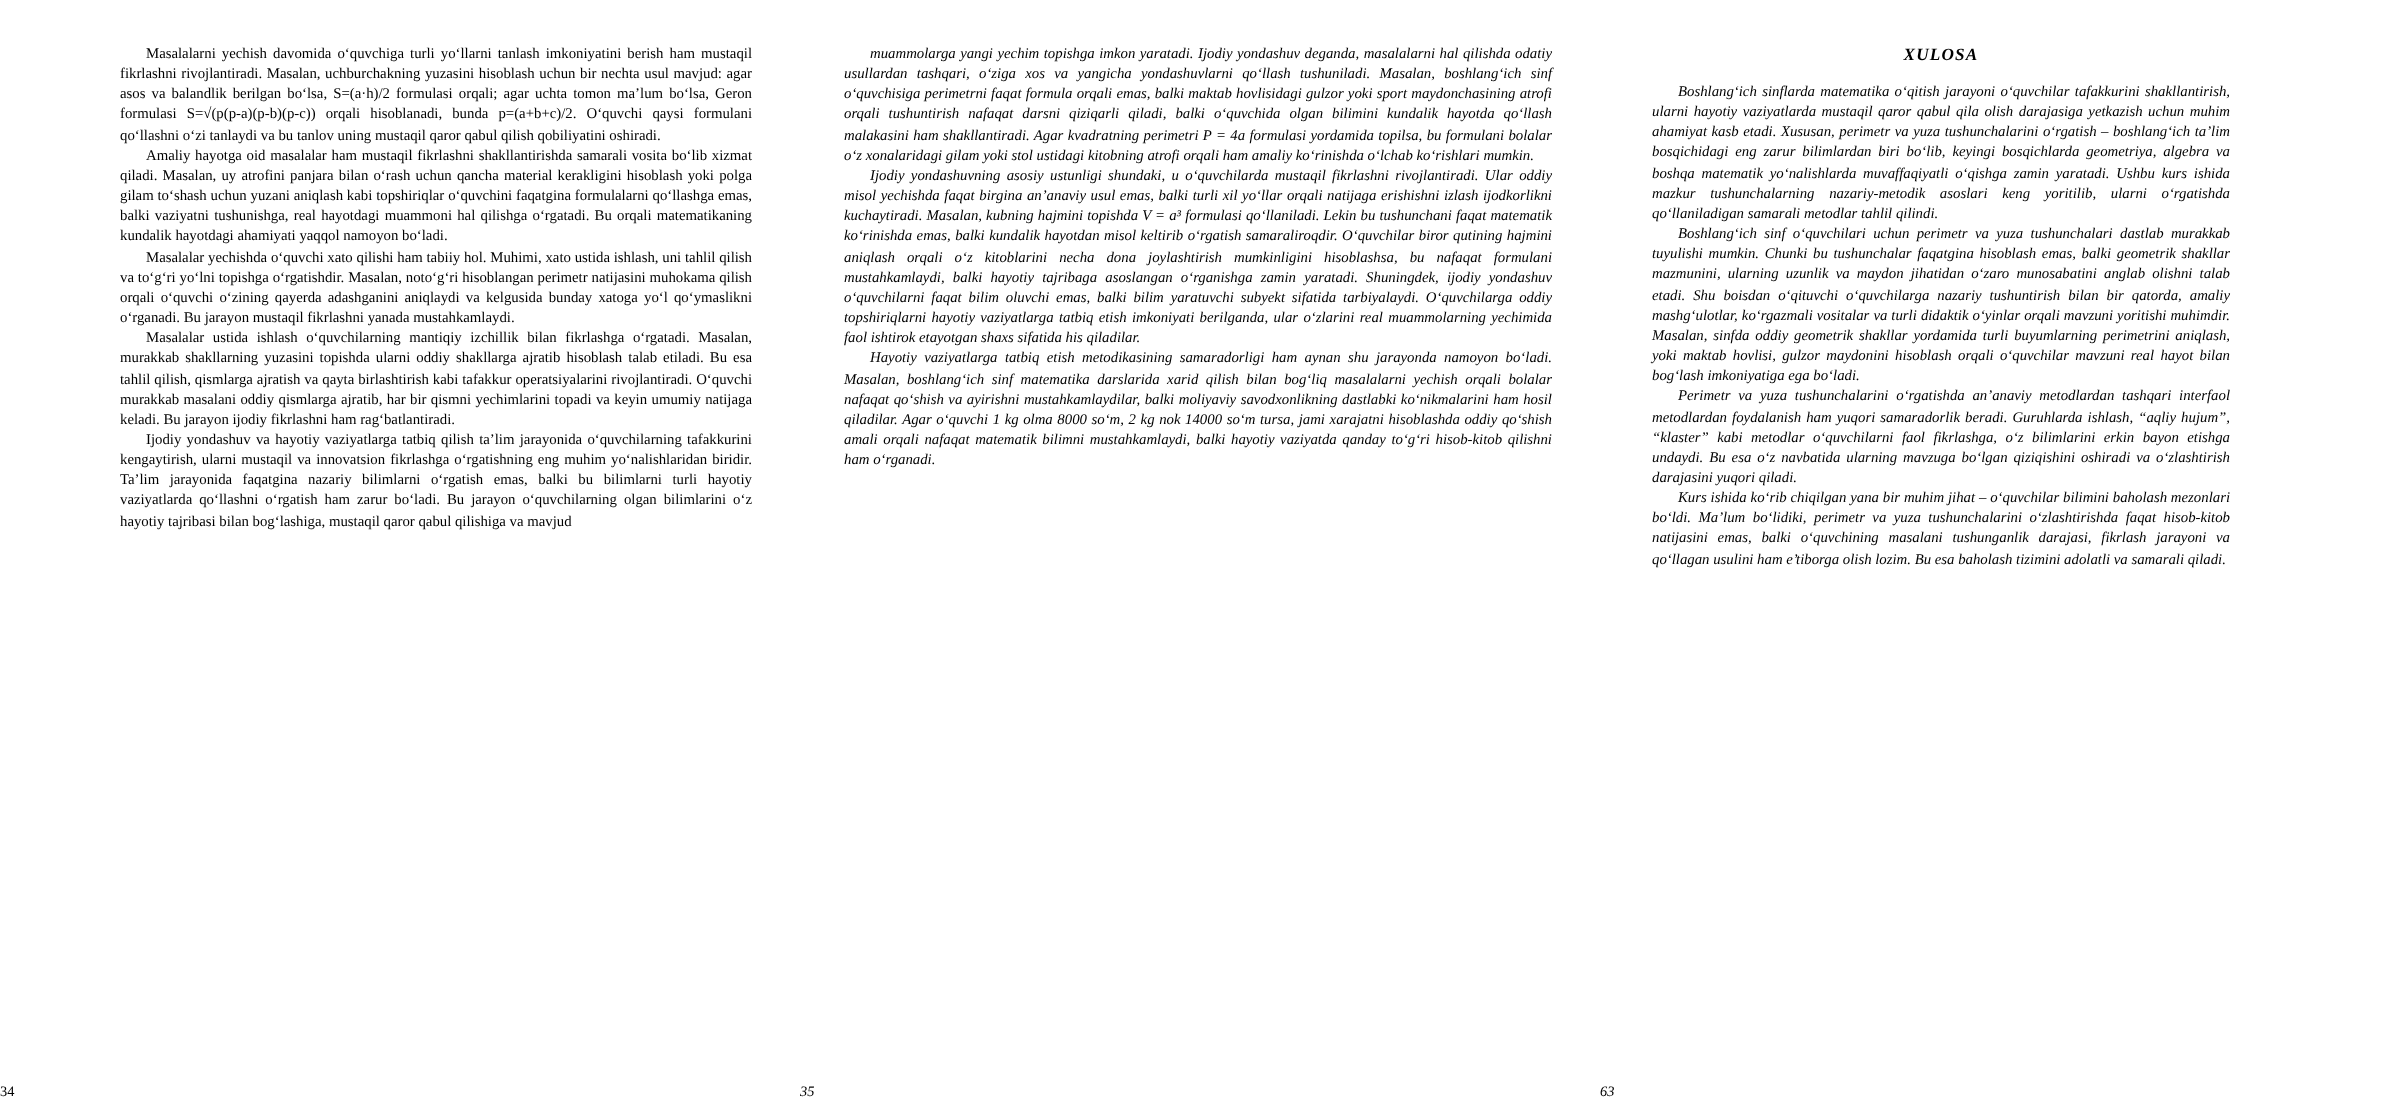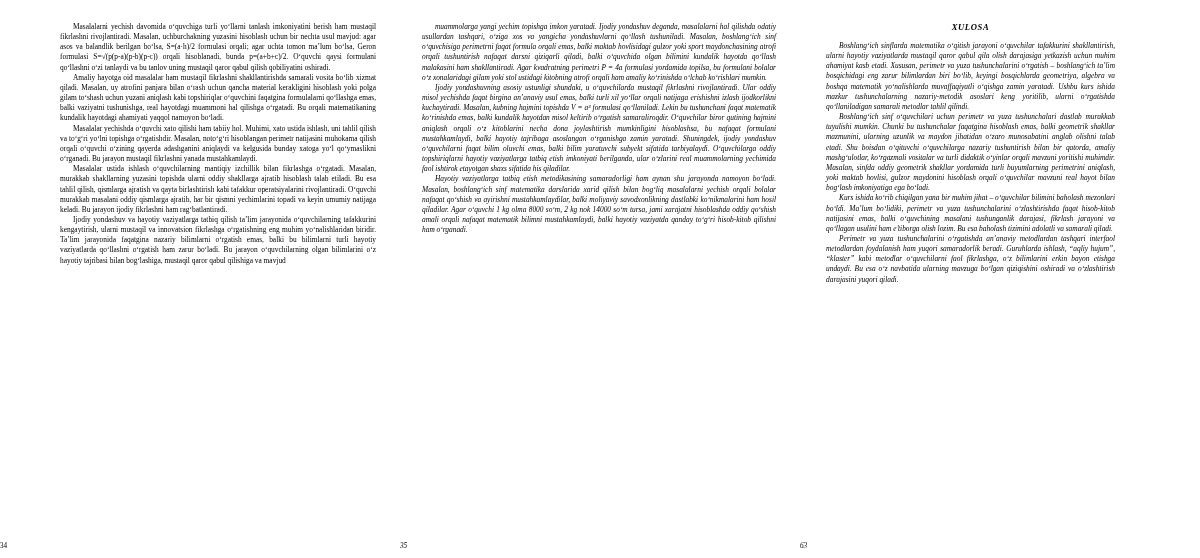--- a/index.html
+++ b/index.html
@@ -85,19 +85,19 @@
       <p>Hayotiy vaziyatlarga tatbiq etish metodikasining samaradorligi ham aynan shu jarayonda namoyon bo‘ladi. Masalan, boshlang‘ich sinf matematika darslarida xarid qilish bilan bog‘liq masalalarni yechish orqali bolalar nafaqat qo‘shish va ayirishni mustahkamlaydilar, balki moliyaviy savodxonlikning dastlabki ko‘nikmalarini ham hosil qiladilar. Agar o‘quvchi 1 kg olma 8000 so‘m, 2 kg nok 14000 so‘m tursa, jami xarajatni hisoblashda oddiy qo‘shish amali orqali nafaqat matematik bilimni mustahkamlaydi, balki hayotiy vaziyatda qanday to‘g‘ri hisob-kitob qilishni ham o‘rganadi.</p>
     </div>
     <div class="page-number">35</div>
   </div>
 
   <div class="page pg-right">
     <h2 class="page-title">XULOSA</h2>
     <div class="page-body">
       <p>Boshlang‘ich sinflarda matematika o‘qitish jarayoni o‘quvchilar tafakkurini shakllantirish, ularni hayotiy vaziyatlarda mustaqil qaror qabul qila olish darajasiga yetkazish uchun muhim ahamiyat kasb etadi. Xususan, perimetr va yuza tushunchalarini o‘rgatish – boshlang‘ich ta’lim bosqichidagi eng zarur bilimlardan biri bo‘lib, keyingi bosqichlarda geometriya, algebra va boshqa matematik yo‘nalishlarda muvaffaqiyatli o‘qishga zamin yaratadi. Ushbu kurs ishida mazkur tushunchalarning nazariy-metodik asoslari keng yoritilib, ularni o‘rgatishda qo‘llaniladigan samarali metodlar tahlil qilindi.</p>
       <p>Boshlang‘ich sinf o‘quvchilari uchun perimetr va yuza tushunchalari dastlab murakkab tuyulishi mumkin. Chunki bu tushunchalar faqatgina hisoblash emas, balki geometrik shakllar mazmunini, ularning uzunlik va maydon jihatidan o‘zaro munosabatini anglab olishni talab etadi. Shu boisdan o‘qituvchi o‘quvchilarga nazariy tushuntirish bilan bir qatorda, amaliy mashg‘ulotlar, ko‘rgazmali vositalar va turli didaktik o‘yinlar orqali mavzuni yoritishi muhimdir. Masalan, sinfda oddiy geometrik shakllar yordamida turli buyumlarning perimetrini aniqlash, yoki maktab hovlisi, gulzor maydonini hisoblash orqali o‘quvchilar mavzuni real hayot bilan bog‘lash imkoniyatiga ega bo‘ladi.</p>
+      <p>Perimetr va yuza tushunchalarini o‘rgatishda an’anaviy metodlardan tashqari interfaol metodlardan foydalanish ham yuqori samaradorlik beradi. Guruhlarda ishlash, “aqliy hujum”, “klaster” kabi metodlar o‘quvchilarni faol fikrlashga, o‘z bilimlarini erkin bayon etishga undaydi. Bu esa o‘z navbatida ularning mavzuga bo‘lgan qiziqishini oshiradi va o‘zlashtirish darajasini yuqori qiladi.</p>
       <p>Kurs ishida ko‘rib chiqilgan yana bir muhim jihat – o‘quvchilar bilimini baholash mezonlari bo‘ldi. Ma’lum bo‘lidiki, perimetr va yuza tushunchalarini o‘zlashtirishda faqat hisob-kitob natijasini emas, balki o‘quvchining masalani tushunganlik darajasi, fikrlash jarayoni va qo‘llagan usulini ham e’tiborga olish lozim. Bu esa baholash tizimini adolatli va samarali qiladi.</p>
-      <p>Perimetr va yuza tushunchalarini o‘rgatishda an’anaviy metodlardan tashqari interfaol metodlardan foydalanish ham yuqori samaradorlik beradi. Guruhlarda ishlash, “aqliy hujum”, “klaster” kabi metodlar o‘quvchilarni faol fikrlashga, o‘z bilimlarini erkin bayon etishga undaydi. Bu esa o‘z navbatida ularning mavzuga bo‘lgan qiziqishini oshiradi va o‘zlashtirish darajasini yuqori qiladi.</p>
     </div>
     <div class="page-number">63</div>
   </div>
 
 </div>
 
 </body></html>

